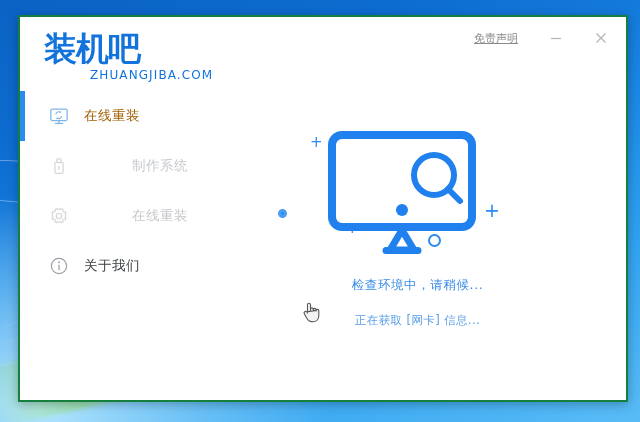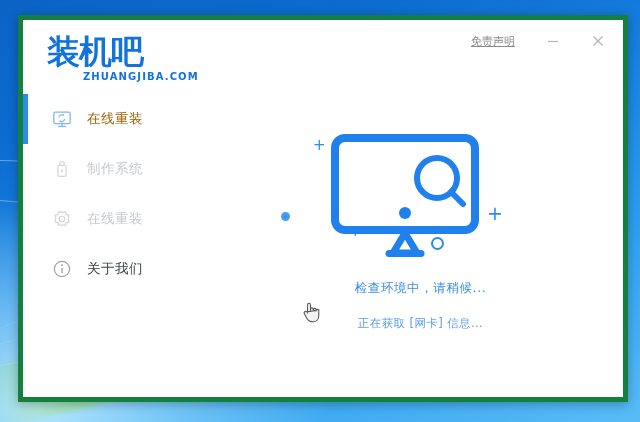--- a/index.html
+++ b/index.html
@@ -44,21 +44,21 @@
     transform: rotate(-12deg);
     filter: blur(2px);
   }
 
   
   #app-window {
     position: absolute;
     left: 18px; top: 15px;
     width: 610px; height: 387px;
     background: #ffffff;
-    border: 5px solid #15803d;
+    border: 2px solid #15803d;
     box-shadow: 0 2px 10px rgba(0,0,0,0.28);
     box-sizing: border-box;
     overflow: hidden;
   }
 
   
   #titlebar {
     position: absolute;
     left: 0; top: 0;
     width: 100%; height: 74px;
@@ -73,24 +73,24 @@
     font-family: "DejaVu Sans", "Liberation Sans", sans-serif;
     font-size: 33px;
     font-weight: 700;
     color: #1273dc;
     letter-spacing: -1px;
     line-height: 36px;
     white-space: nowrap;
   }
   #logo-en {
     position: absolute;
-    left: 36px; top: 37px;
+    left: 46px; top: 37px;
     font-family: "DejaVu Sans", "Liberation Sans", sans-serif;
-    font-size: 10px;
-    font-weight: 700;
+    font-size: 12px;
+    font-weight: 400;
     color: #1273dc;
     letter-spacing: 1.1px;
     white-space: nowrap;
   }
   #win-controls {
     position: absolute;
     right: 12px; top: 10px;
     display: flex;
     align-items: center;
     gap: 19px;
@@ -135,21 +135,21 @@
     justify-content: center;
     margin-right: 14px;
     flex: 0 0 auto;
   }
   .nav-item .nav-label {
     font-size: 13.5px;
     letter-spacing: .5px;
     white-space: nowrap;
   }
   .nav-item.active .nav-label { color: #a16207; }
-  .nav-item.dim .nav-label { color: #c6c9cd; }
+  .nav-item.dim .nav-label { color: #c6c9cd; margin-left: 48px; }
   .nav-item.normal .nav-label { color: #3b4044; }
   .nav-item.active::before {
     content: "";
     position: absolute;
     left: 0; top: 0;
     width: 5px; height: 100%;
     background: #2b8bf0;
   }
 
   

